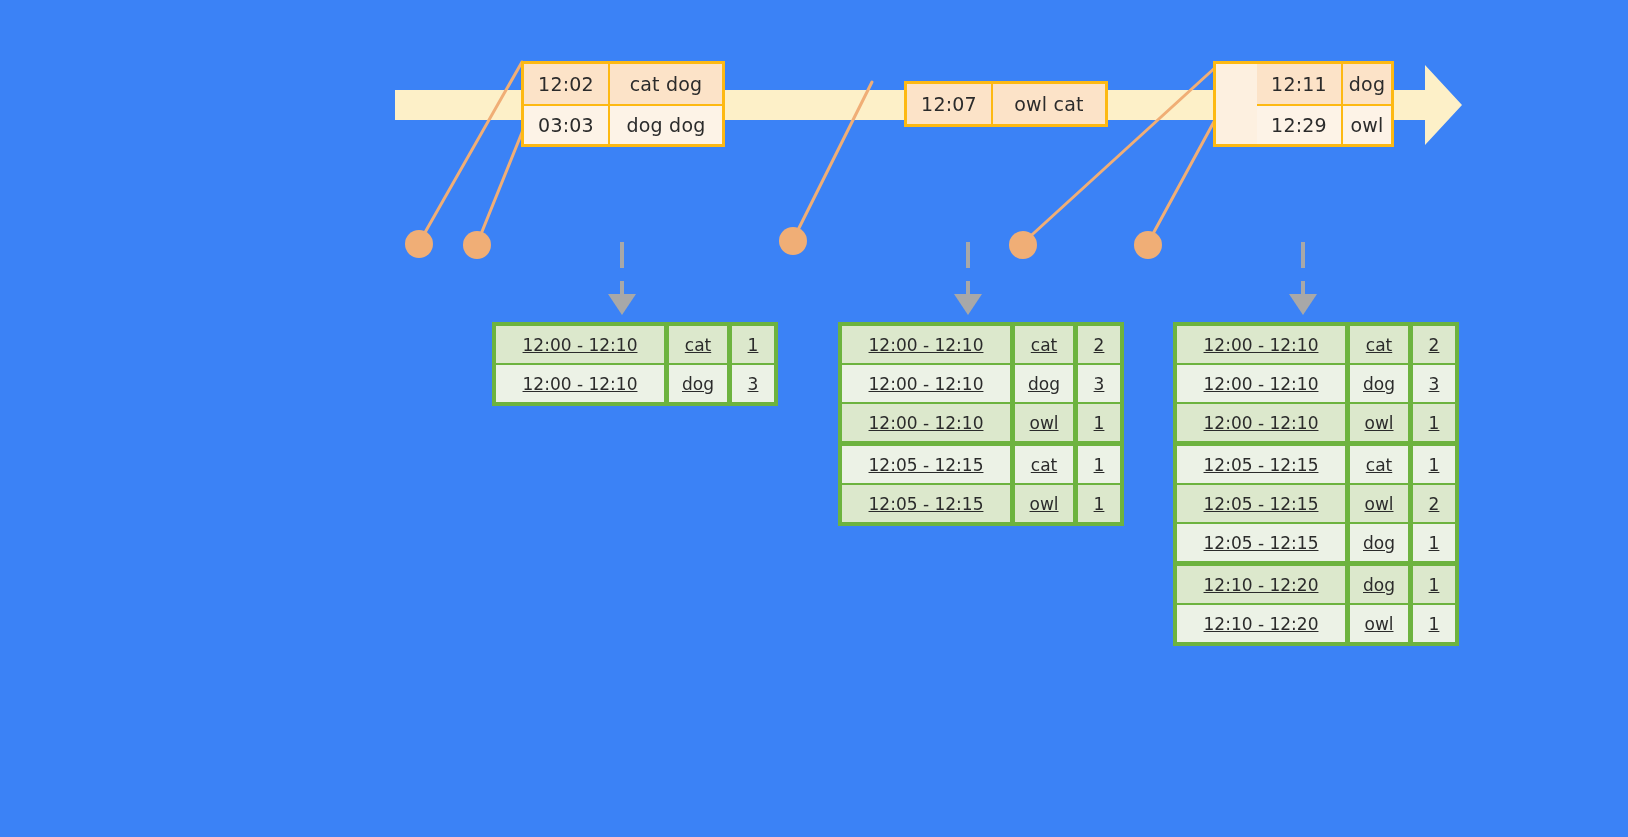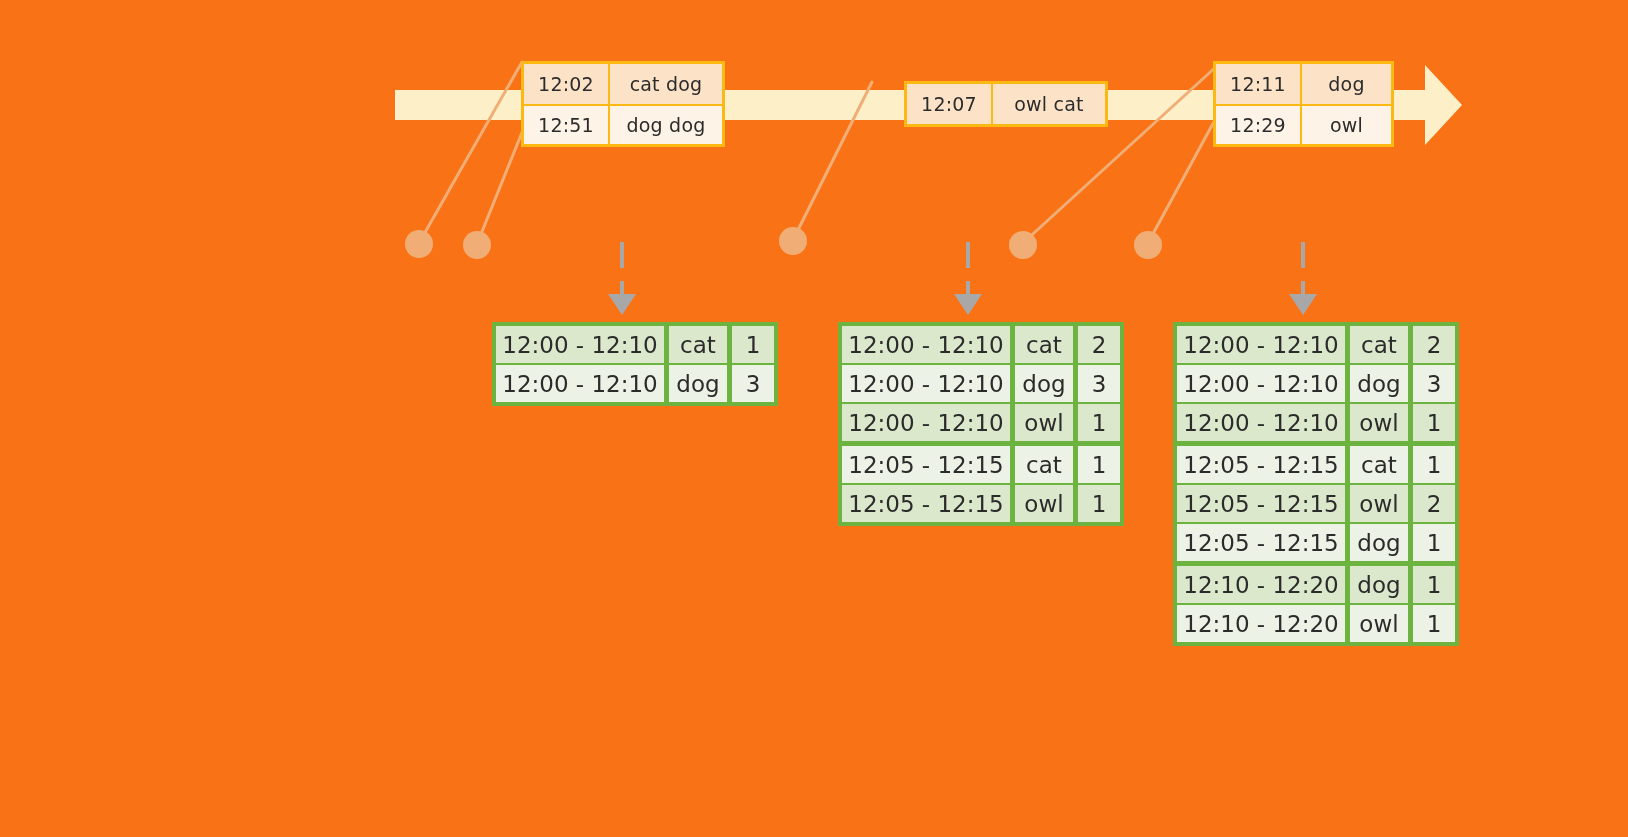--- a/index.html
+++ b/index.html
@@ -12,21 +12,21 @@
     height: 837px;
     position: relative;
     overflow: hidden;
     font-family: "DejaVu Sans", sans-serif;
   }
   #stage {
     position: absolute;
     left: 0; top: 0;
     width: 1628px;
     height: 837px;
-    background: #f97316;
+    background: #3b82f6;
   }
   svg.layer {
     position: absolute;
     left: 0; top: 0;
     width: 1628px;
     height: 837px;
     overflow: visible;
   }
 
   
@@ -73,23 +73,24 @@
     height: 37px;
     box-sizing: border-box;
   }
   .agg-row + .agg-row { margin-top: 2px; }
   .agg-row.sep { margin-top: 5px; }
   .agg-cell {
     display: flex;
     align-items: center;
     justify-content: center;
     box-sizing: border-box;
-    font-size: 23px;
+    font-size: 17px;
     color: #2b2b2b;
     white-space: nowrap;
+    text-decoration: underline;
   }
   .agg-row + .agg-row .agg-cell { }
   .agg-cell + .agg-cell { margin-left: 5px; }
   .agg-row.dark .agg-cell { background: #DCE8CC; }
   .agg-row.light .agg-cell { background: #ECF2E6; }
   .c-window { width: 168px; }
   .c-word   { width: 58px; }
   .c-count  { width: 42px; }
 </style>
 </head>
@@ -134,33 +135,33 @@
       </g>
     </g>
   </svg>
 
   <div class="evt-group" style="left:521px; top:61px; width:204px;">
     <div class="evt-row shade">
       <div class="evt-cell evt-time">12:02</div>
       <div class="evt-cell evt-words">cat dog</div>
     </div>
     <div class="evt-row plain">
-      <div class="evt-cell evt-time">12:51</div>
+      <div class="evt-cell evt-time">03:03</div>
       <div class="evt-cell evt-words">dog dog</div>
     </div>
   </div>
 
   <div class="evt-group" style="left:904px; top:81px; width:204px;">
     <div class="evt-row shade">
       <div class="evt-cell evt-time">12:07</div>
       <div class="evt-cell evt-words">owl cat</div>
     </div>
   </div>
 
-  <div class="evt-group" style="left:1213px; top:61px; width:181px;">
+  <div class="evt-group" style="left:1213px; top:61px; width:181px;padding-left:41px;">
     <div class="evt-row shade">
       <div class="evt-cell evt-time">12:11</div>
       <div class="evt-cell evt-words">dog</div>
     </div>
     <div class="evt-row plain">
       <div class="evt-cell evt-time">12:29</div>
       <div class="evt-cell evt-words">owl</div>
     </div>
   </div>
 

